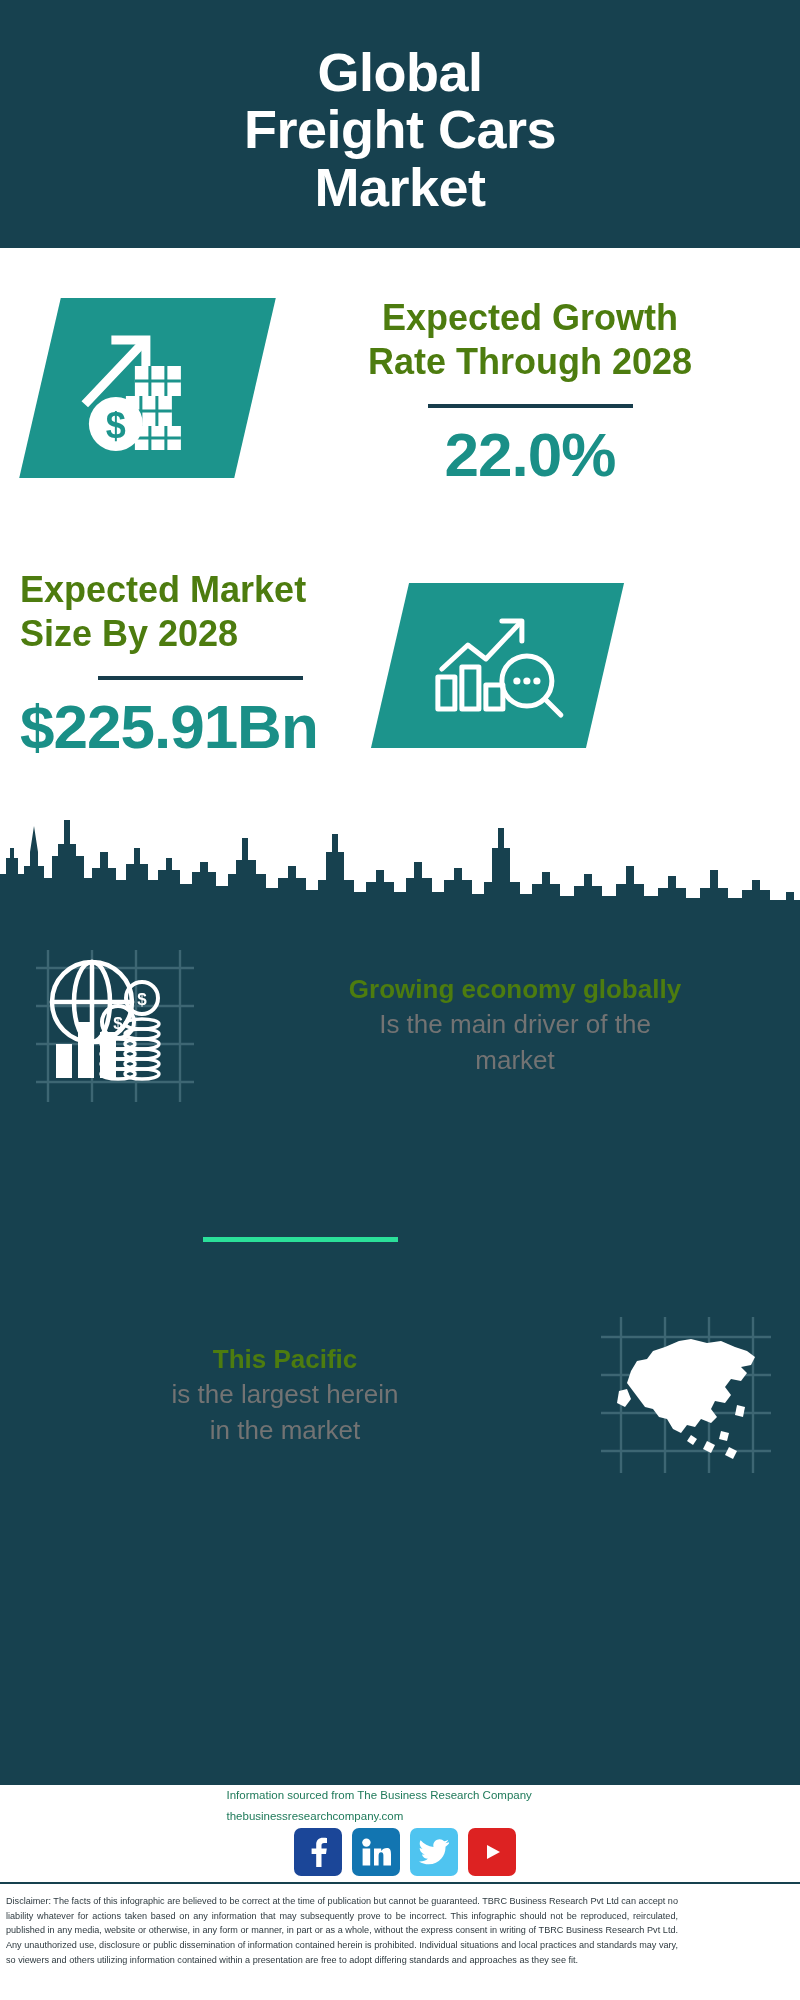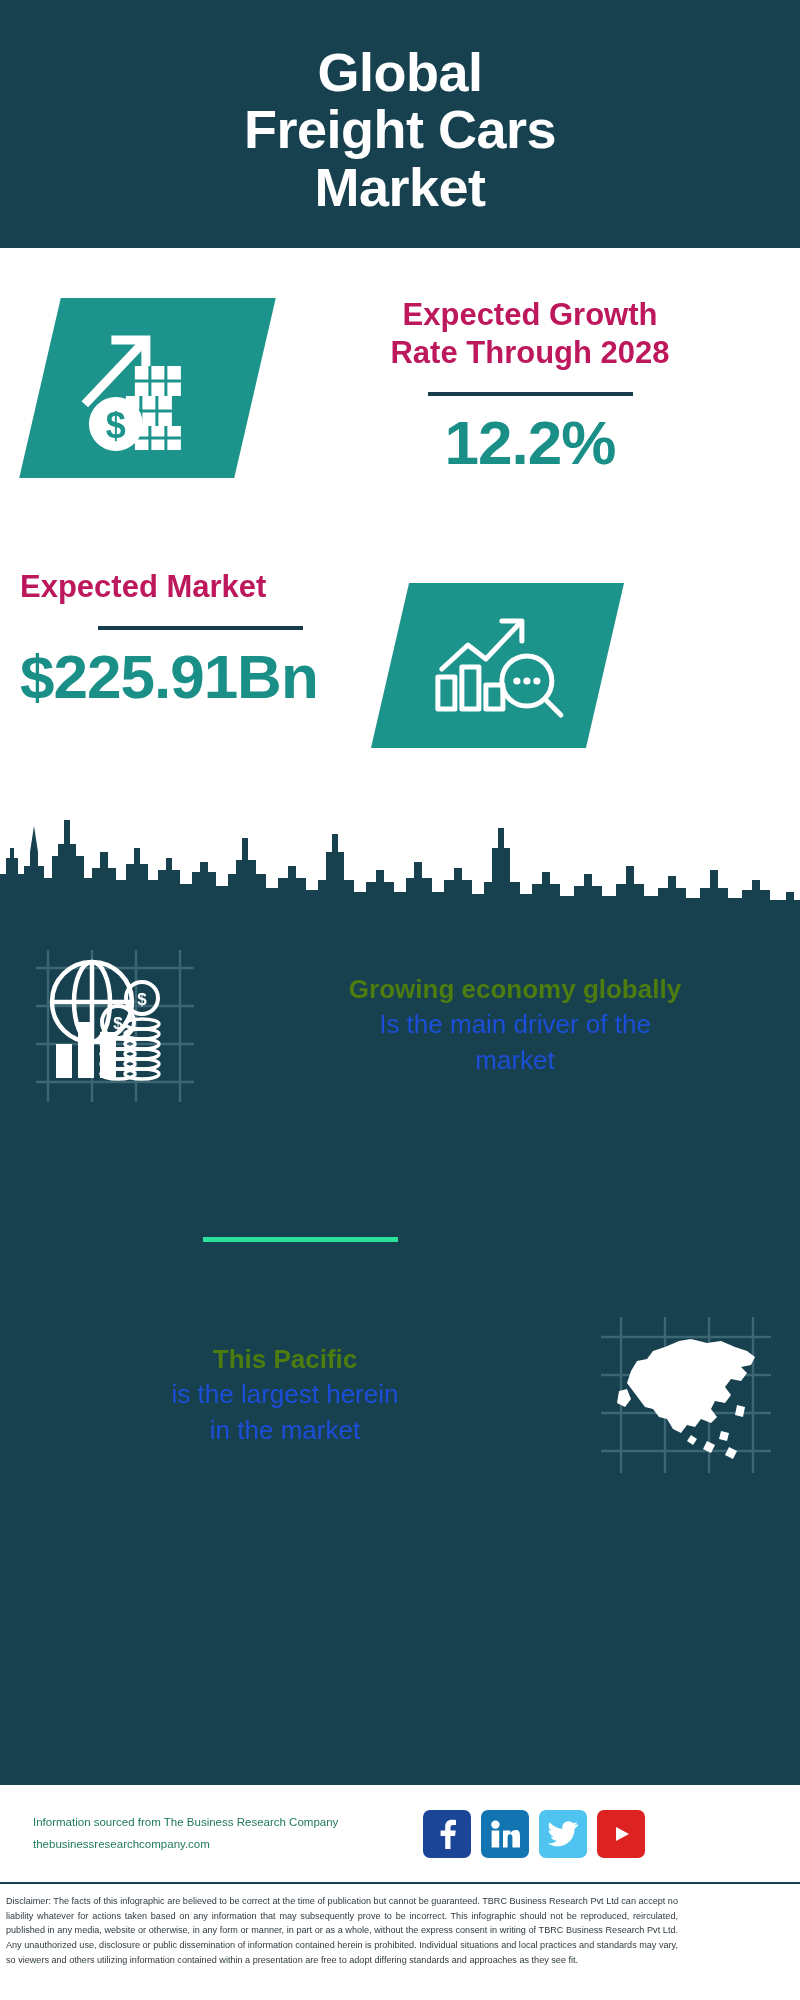--- a/index.html
+++ b/index.html
@@ -83,22 +83,22 @@
     left: 390px; top: 335px;
     width: 215px; height: 165px;
   }
   .row2-text {
     position: absolute;
     left: 20px; top: 320px;
     width: 360px;
   }
 
   .stat-label {
-    color: #be185d;
-    font-size: 31px;
+    color: #4d7c0f;
+    font-size: 36px;
     font-weight: bold;
     line-height: 1.22;
   }
   .stat-rule {
     width: 205px;
     height: 4px;
     background: #173D4C;
     margin: 20px auto 14px auto;
   }
   .stat-value {
@@ -142,41 +142,42 @@
     text-align: center;
     padding: 0 24px;
   }
   .fact-head {
     color: #4d7c0f;
     font-size: 26px;
     font-weight: bold;
     line-height: 1.35;
   }
   .fact-body {
-    color: #1d4ed8;
+    color: #737373;
     font-size: 26px;
     line-height: 1.35;
   }
   .fact-divider {
     position: absolute;
     left: 203px; top: 1237px;
     width: 195px;
     height: 5px;
     background: #2BE09A;
   }
 
   
   .source {
     position: absolute;
     left: 0; top: 1785px;
     width: 800px;
     height: 97px;
     background: #ffffff;
     display: flex;
     align-items: center;
+    flex-direction: column;
   }
   .source-text {
     padding-left: 33px;
     width: 380px;
   }
   .source-line {
     color: #1F7A5A;
     font-size: 11.5px;
     line-height: 1.85;
   }
@@ -261,21 +262,21 @@
         </svg>
       </div>
     </div>
 
     <div class="row1-text">
       <div class="stat-label">
         <div>Expected Growth</div>
         <div>Rate Through 2028</div>
       </div>
       <div class="stat-rule"></div>
-      <div class="stat-value">12.2%</div>
+      <div class="stat-value">22.0%</div>
     </div>
 
     <div class="parallelogram row2-icon">
       <div class="para-inner">
         <svg width="140" height="110" viewBox="0 0 140 110">
           <g fill="none" stroke="#ffffff" stroke-width="5" stroke-linecap="round" stroke-linejoin="round">
             <polyline points="14,58 40,34 58,48 92,12"></polyline>
             <polyline points="74,10 94,10 94,30"></polyline>
             <rect x="10" y="66" width="17" height="32"></rect>
             <rect x="34" y="56" width="17" height="42"></rect>
@@ -288,20 +289,21 @@
             <circle cx="99" cy="70" r="3.6"></circle>
             <circle cx="109" cy="70" r="3.6"></circle>
           </g>
         </svg>
       </div>
     </div>
 
     <div class="row2-text">
       <div class="stat-label">
         <div>Expected Market</div>
+        <div>Size By 2028</div>
       </div>
       <div class="stat-rule"></div>
       <div class="stat-value">$225.91Bn</div>
     </div>
   </div>
 
   <div class="skyline-wrap">
     <svg width="800" height="110" viewBox="0 0 800 110" preserveAspectRatio="none">
       <path fill="#17414F" d="M0,110 L0,66 L6,66 L6,50 L10,50 L10,40 L14,40 L14,50 L18,50 L18,66 L24,66 L24,58 L30,58
         L30,44 L34,18 L38,44 L38,58 L44,58 L44,70 L52,70 L52,48 L58,48 L58,36 L64,36 L64,12 L70,12 L70,36 L76,36

